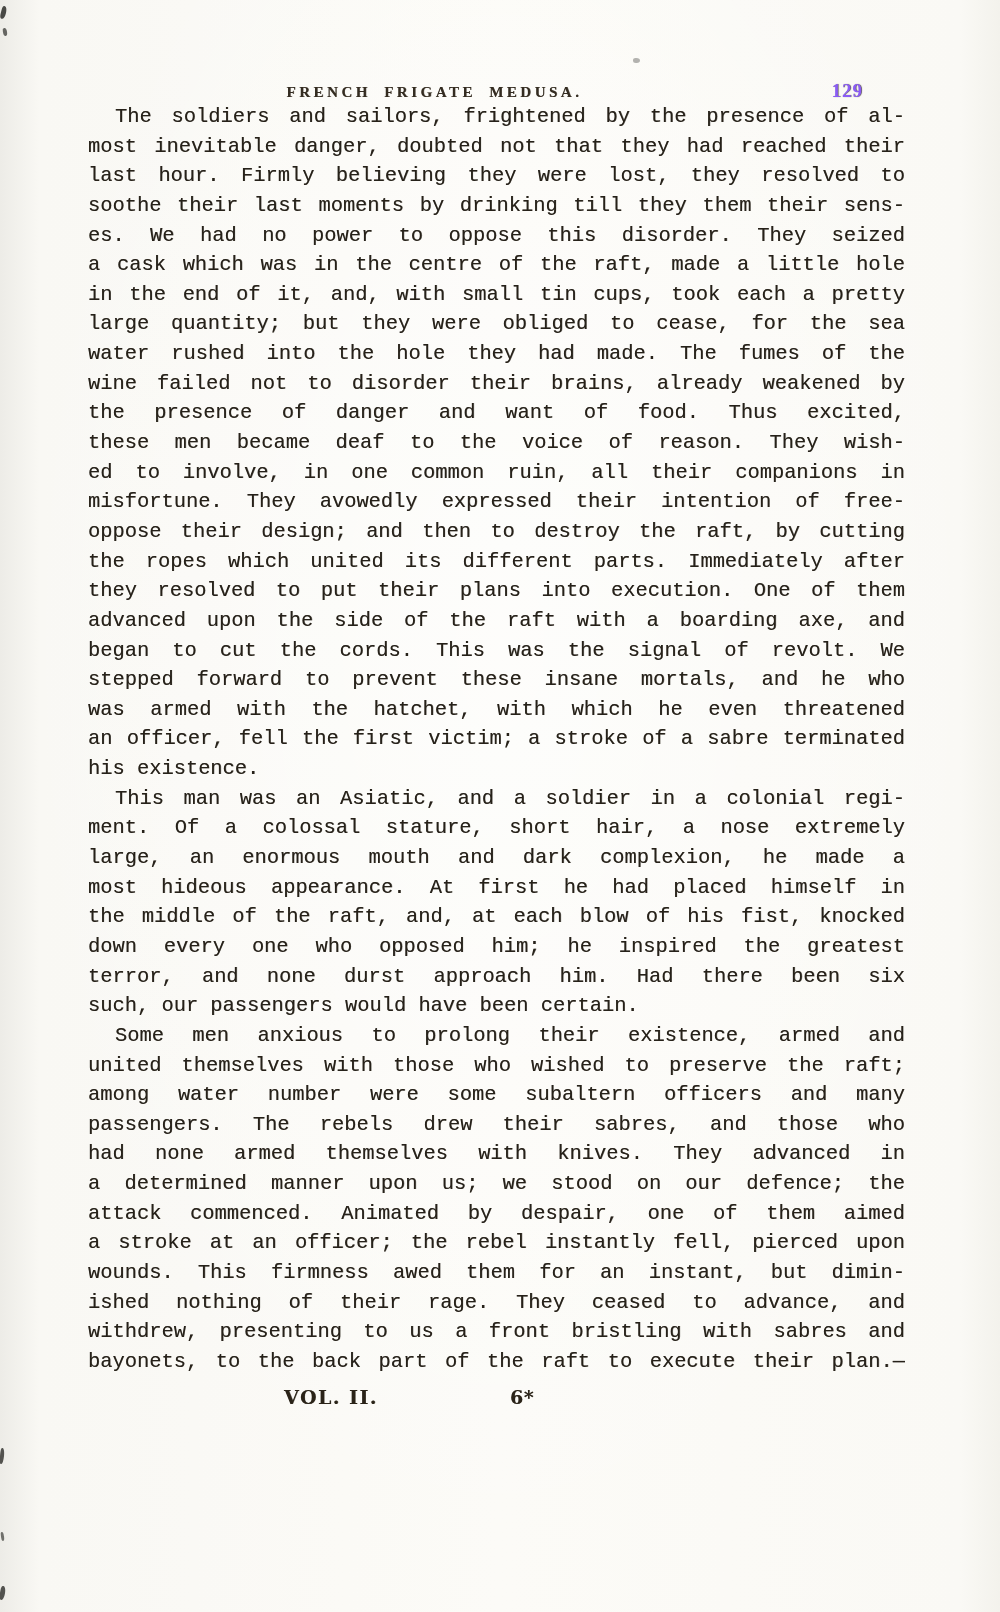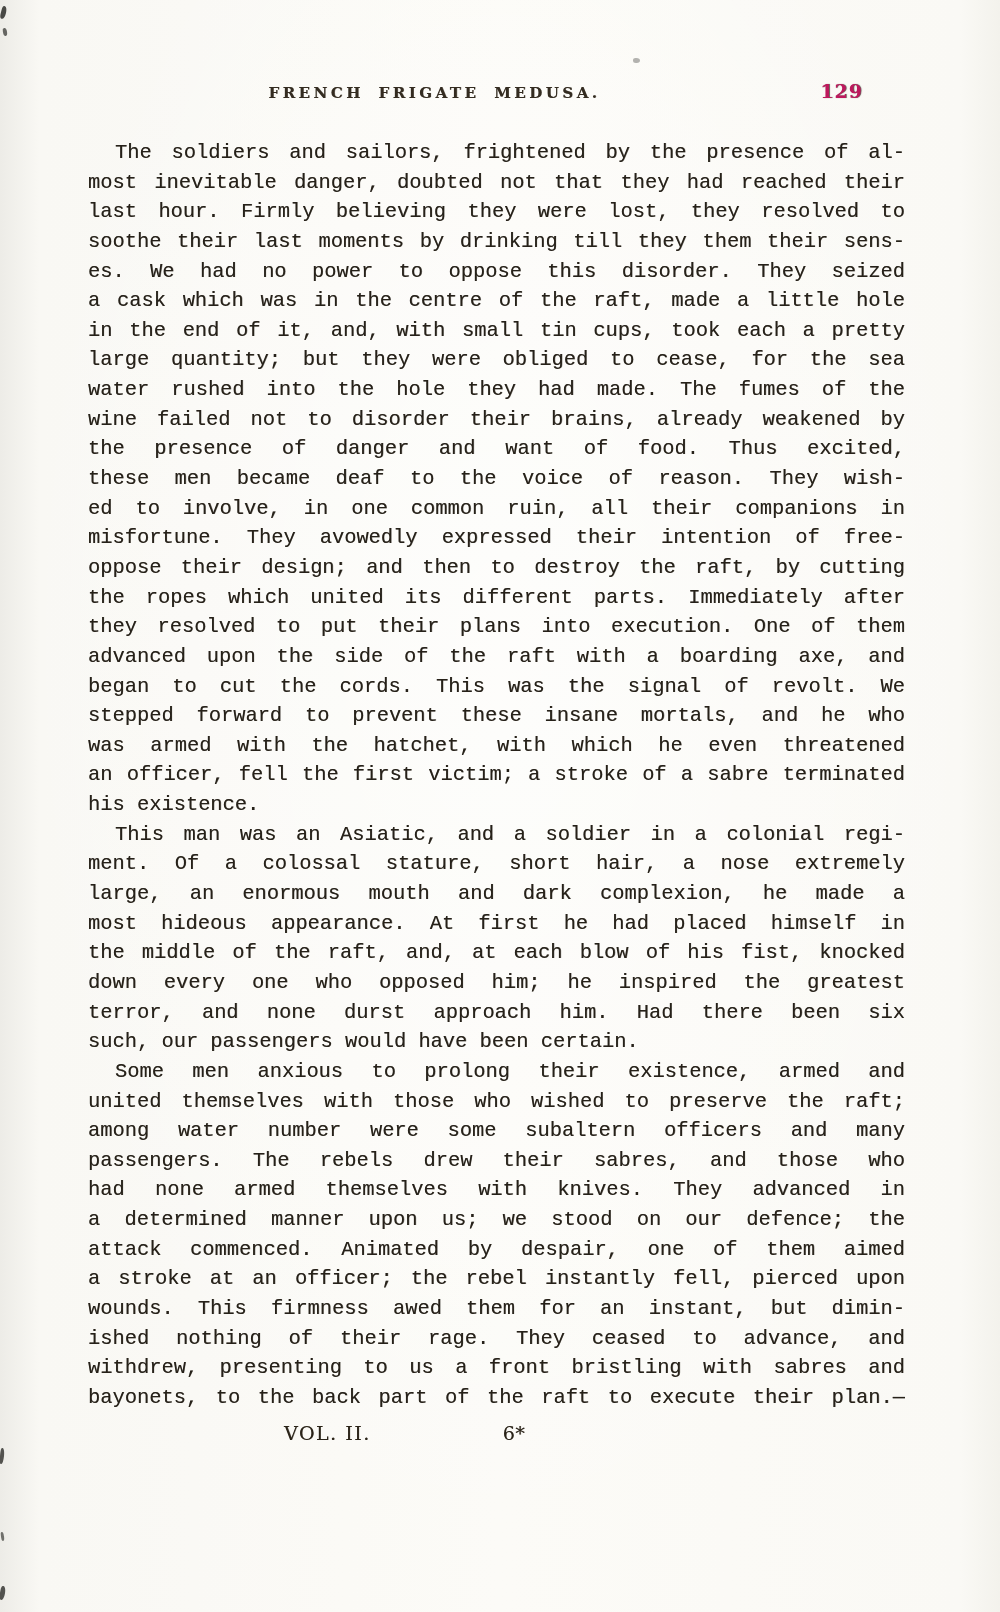--- a/index.html
+++ b/index.html
@@ -19,22 +19,23 @@
     color: #262119;
   }
   .sheet {
     position: absolute;
     left: 0; top: 0; right: 0; bottom: 0;
     padding: 0 95px 0 88px;
   }
   
   .running-head {
     position: relative;
-    padding-top: 84px;
+    padding-top: 48px;
     height: 22px;
+    font-family: Liberation Serif, serif;
   }
   .running-title {
     position: absolute;
     left: 50%;
     transform: translateX(-50%) translateX(-62px);
     top: 84px;
     font-size: 15px;
     font-weight: bold;
     letter-spacing: 3.5px;
     word-spacing: 6px;
@@ -42,21 +43,21 @@
     text-shadow: 0.4px 0.3px 0.5px rgba(52,44,33,0.55);
     white-space: nowrap;
   }
   .running-pageno {
     position: absolute;
     right: 42px;
     top: 80px;
     font-size: 19px;
     font-weight: bold;
     letter-spacing: 1px;
-    color: #be185d;
+    color: #8b5cf6;
     text-shadow: 0.8px 0.4px 0.8px rgba(33,25,15,0.7);
   }
   
   .body-text {
     margin-top: 32px;
     width: 817px;
     font-size: 20.4px;
     text-shadow: 0.35px 0.25px 0.35px rgba(40,33,25,0.5);
   }
   .para { margin: 0; font-family: Liberation Mono, monospace; }
@@ -72,21 +73,21 @@
     display: inline-block;
     width: 100%;
     height: 0;
   }
   .line.first { text-indent: 27px; }
   
   .footer-line {
     margin-top: 9px;
     width: 817px;
     font-size: 19px;
-    font-weight: normal;
+    font-weight: bold;
     color: #2a2318;
     text-shadow: 0.4px 0.3px 0.5px rgba(42,35,24,0.55);
     white-space: nowrap;
   }
   .footer-vol   { margin-left: 196px; letter-spacing: 1.5px; }
   .footer-sig   { margin-left: 132px; letter-spacing: 0.5px; }
   
   .artifact {
     position: absolute;
     background: #2c2c28;

